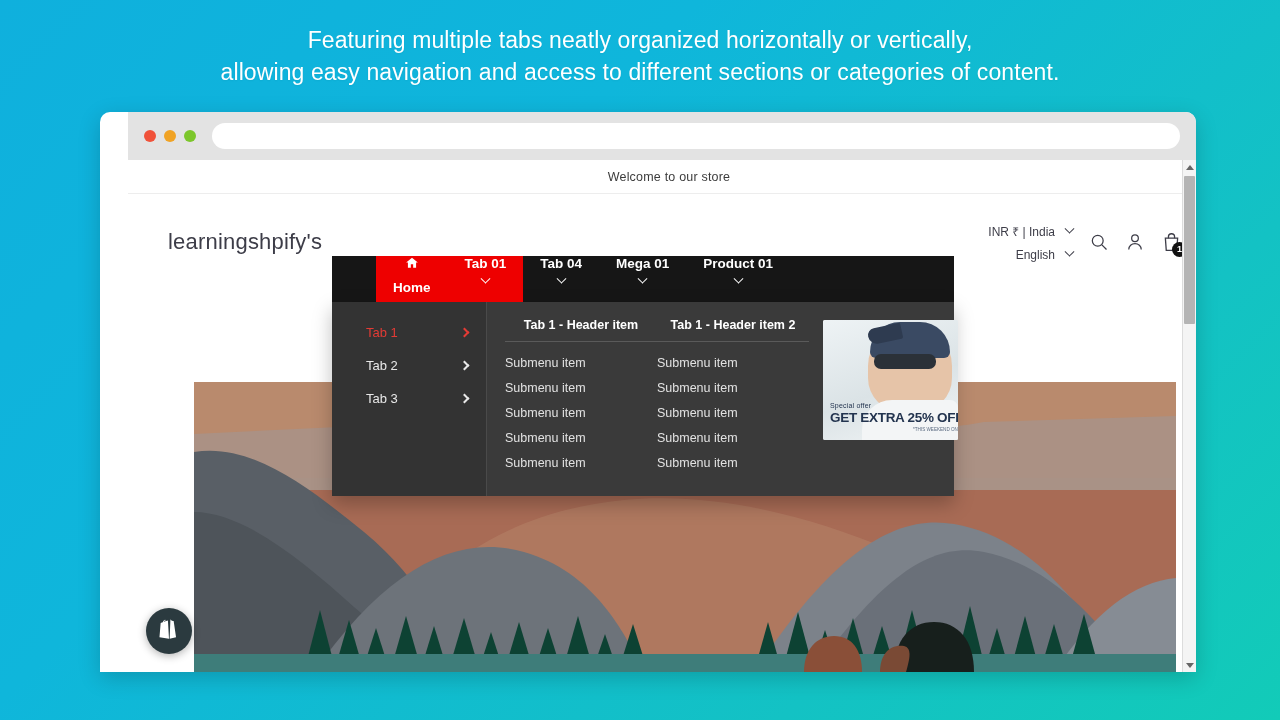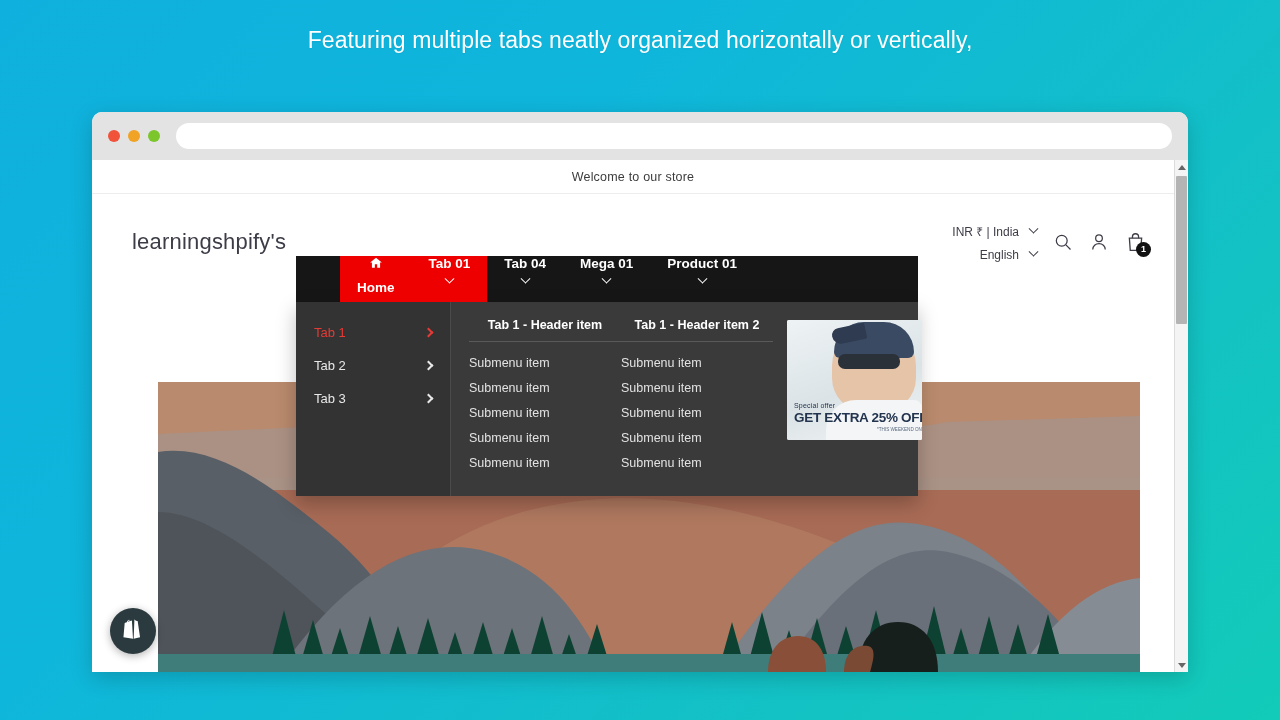--- a/index.html
+++ b/index.html
@@ -22,26 +22,27 @@
     font-size: 23px;
     line-height: 32px;
     font-weight: 400;
     letter-spacing: .1px;
     text-shadow: 0 1px 2px rgba(0,0,0,.05);
   }
 
   
   .browser {
     position: absolute;
-    left: 92px; top: 112px;
+    left: 100px; top: 112px;
     width: 1096px; height: 560px;
     background: #ffffff;
     border-radius: 10px 10px 0 0;
     overflow: hidden;
     box-shadow: 0 6px 22px rgba(0,0,0,.18);
+    padding-left: 28px;
   }
   .titlebar {
     height: 48px;
     background: #e3e3e3;
     display: flex;
     align-items: center;
     padding: 0 16px;
   }
   .lights { display: flex; gap: 8px; margin-right: 16px; }
   .light { width: 12px; height: 12px; border-radius: 50%; }
@@ -186,20 +187,21 @@
     padding: 14px 0 0 0;
     border-right: 1px solid #4a4a4a;
     flex: none;
   }
   .vtab {
     display: flex; align-items: center; justify-content: space-between;
     padding: 9px 18px 9px 18px;
     color: #e8e8e8;
     font-size: 13px;
     cursor: pointer;
+    margin-left: 16px;
   }
   .vtab.active { color: #e33b35; }
   .vtab .arrow {
     display: inline-block;
     width: 7px; height: 7px;
     border-right: 2px solid #e8e8e8;
     border-top: 2px solid #e8e8e8;
     transform: rotate(45deg);
   }
   .vtab.active .arrow { border-color: #e33b35; }
@@ -335,20 +337,21 @@
     border-radius: 1px;
     cursor: pointer;
   }
   .scroll .arr.down { position: absolute; bottom: 0; width: 14px; }
 </style>
 </head>
 <body>
 
 <div class="headline">
   <div>Featuring multiple tabs neatly organized horizontally or vertically,</div>
+  <div>allowing easy navigation and access to different sections or categories of content.</div>
 </div>
 
 <div class="browser">
 
   <div class="titlebar">
     <div class="lights">
       <span class="light red"></span>
       <span class="light yellow"></span>
       <span class="light green"></span>
     </div>

